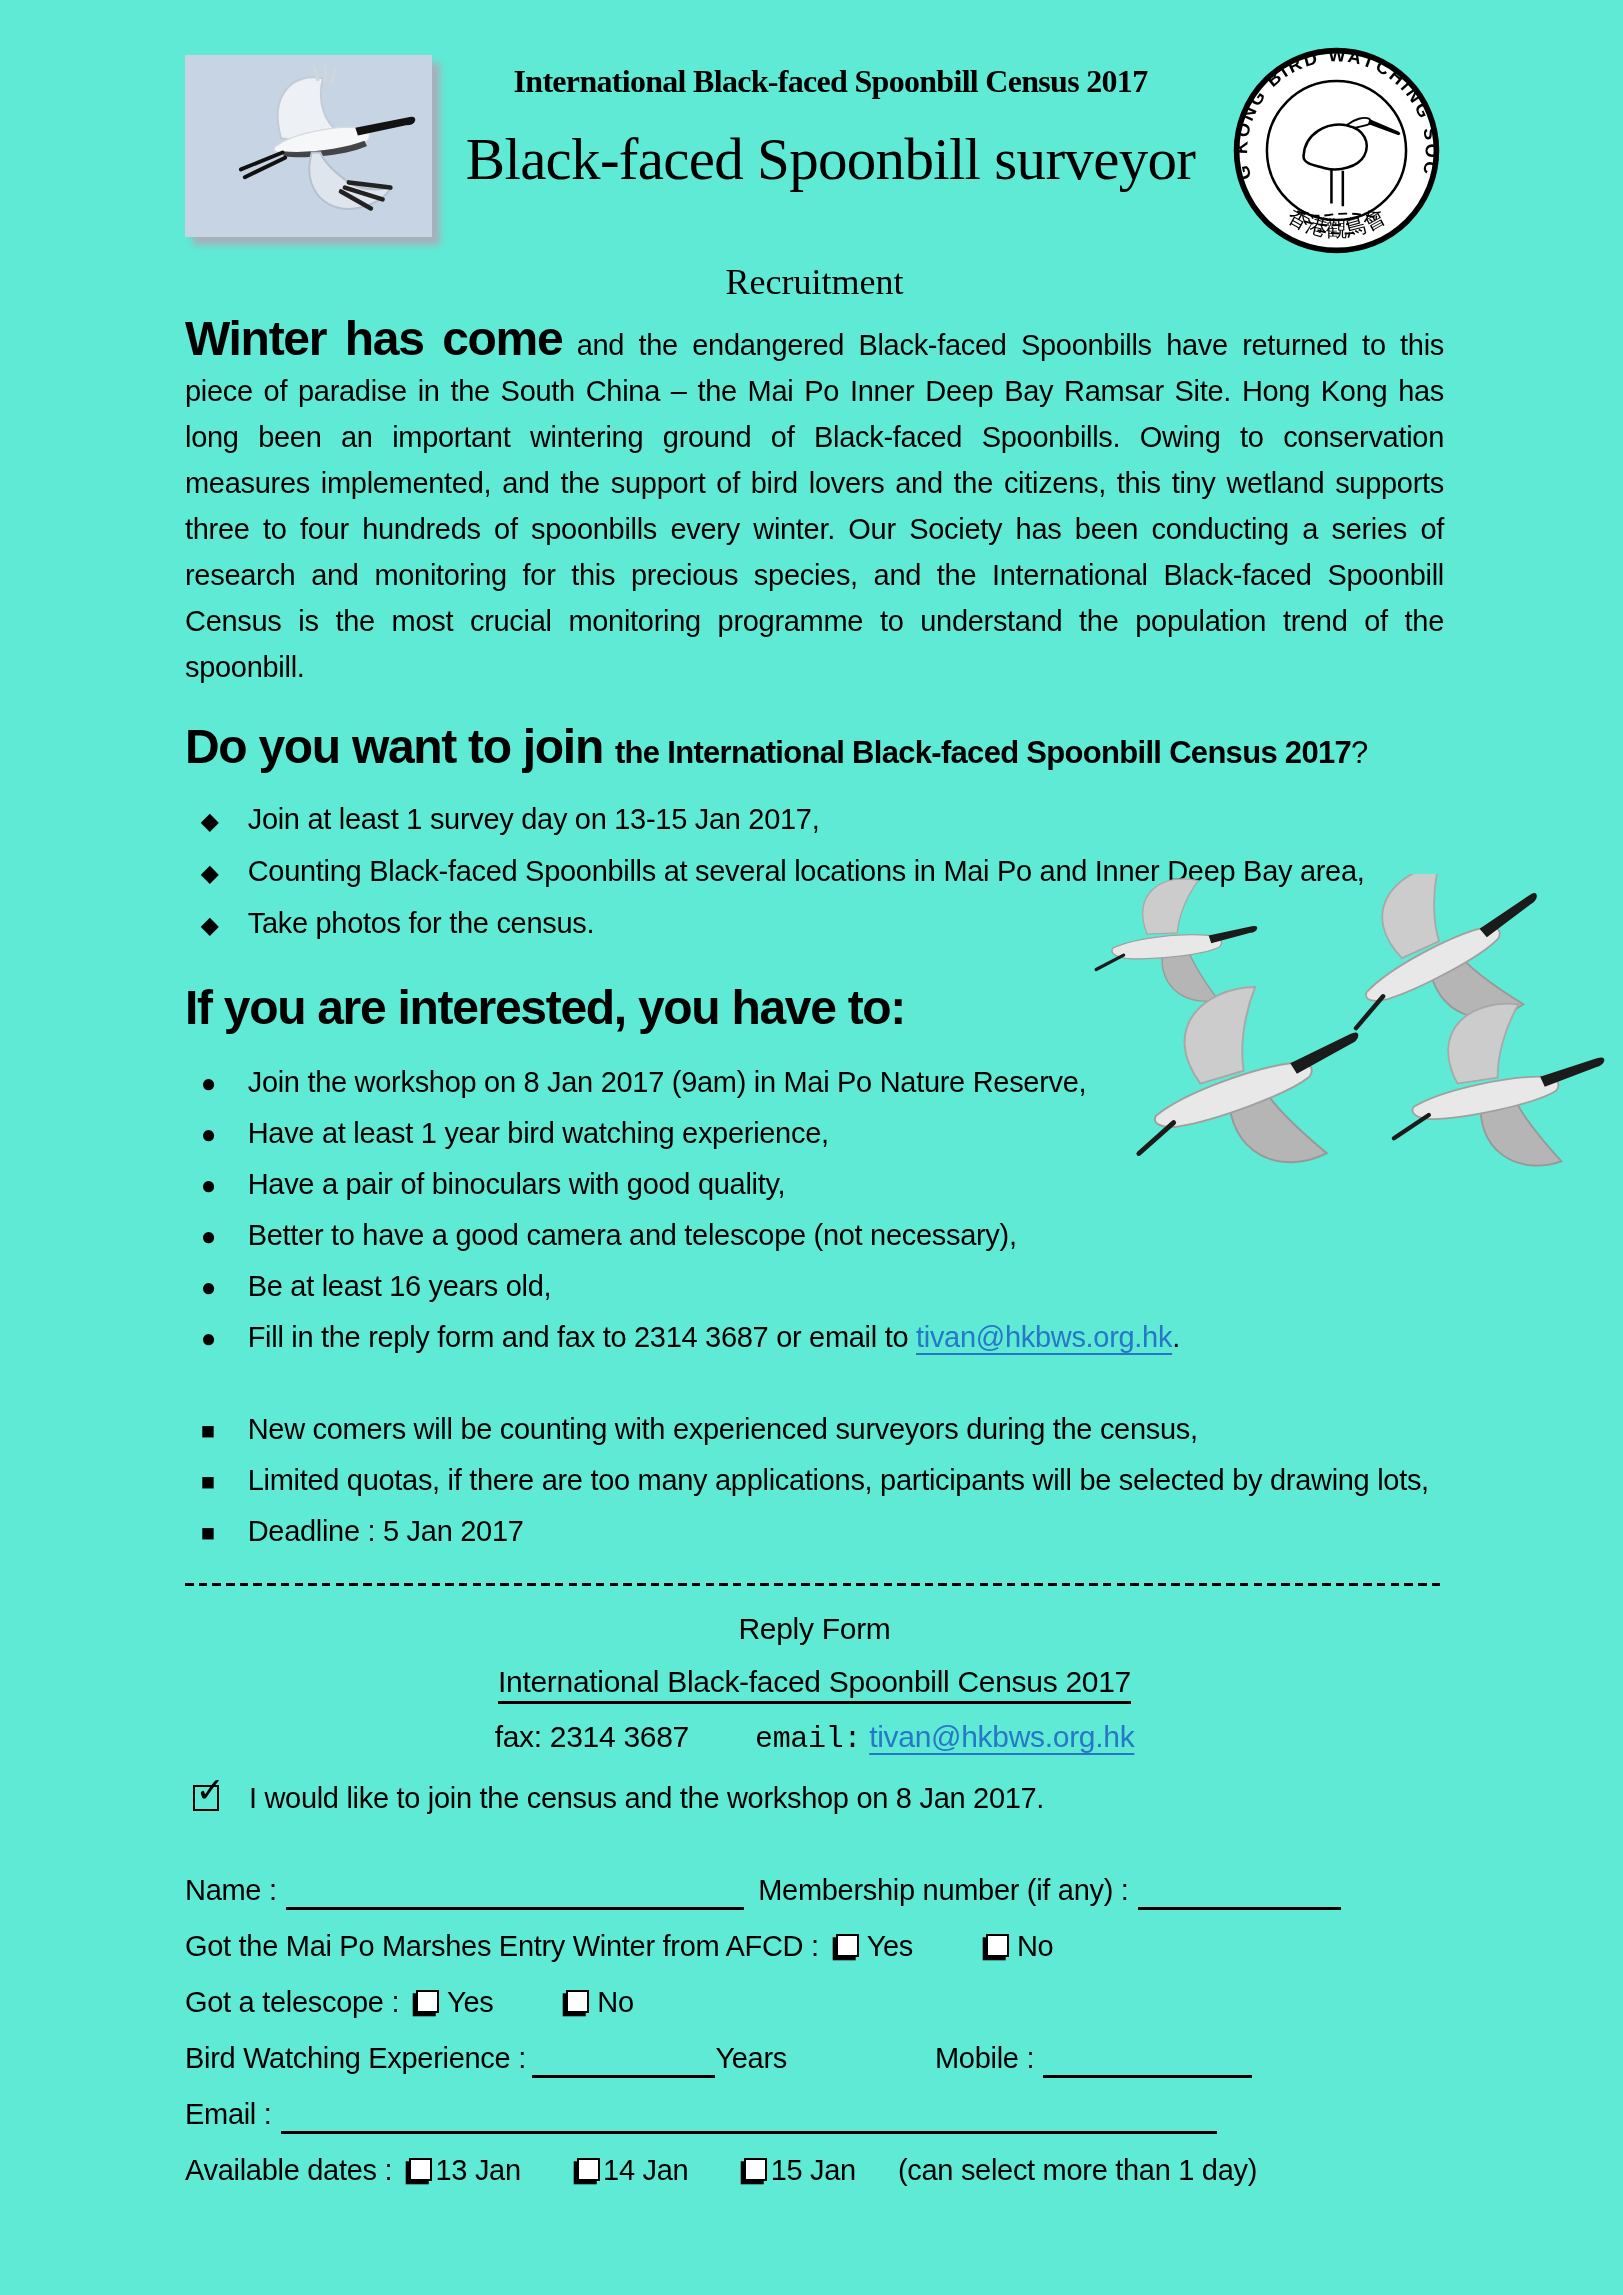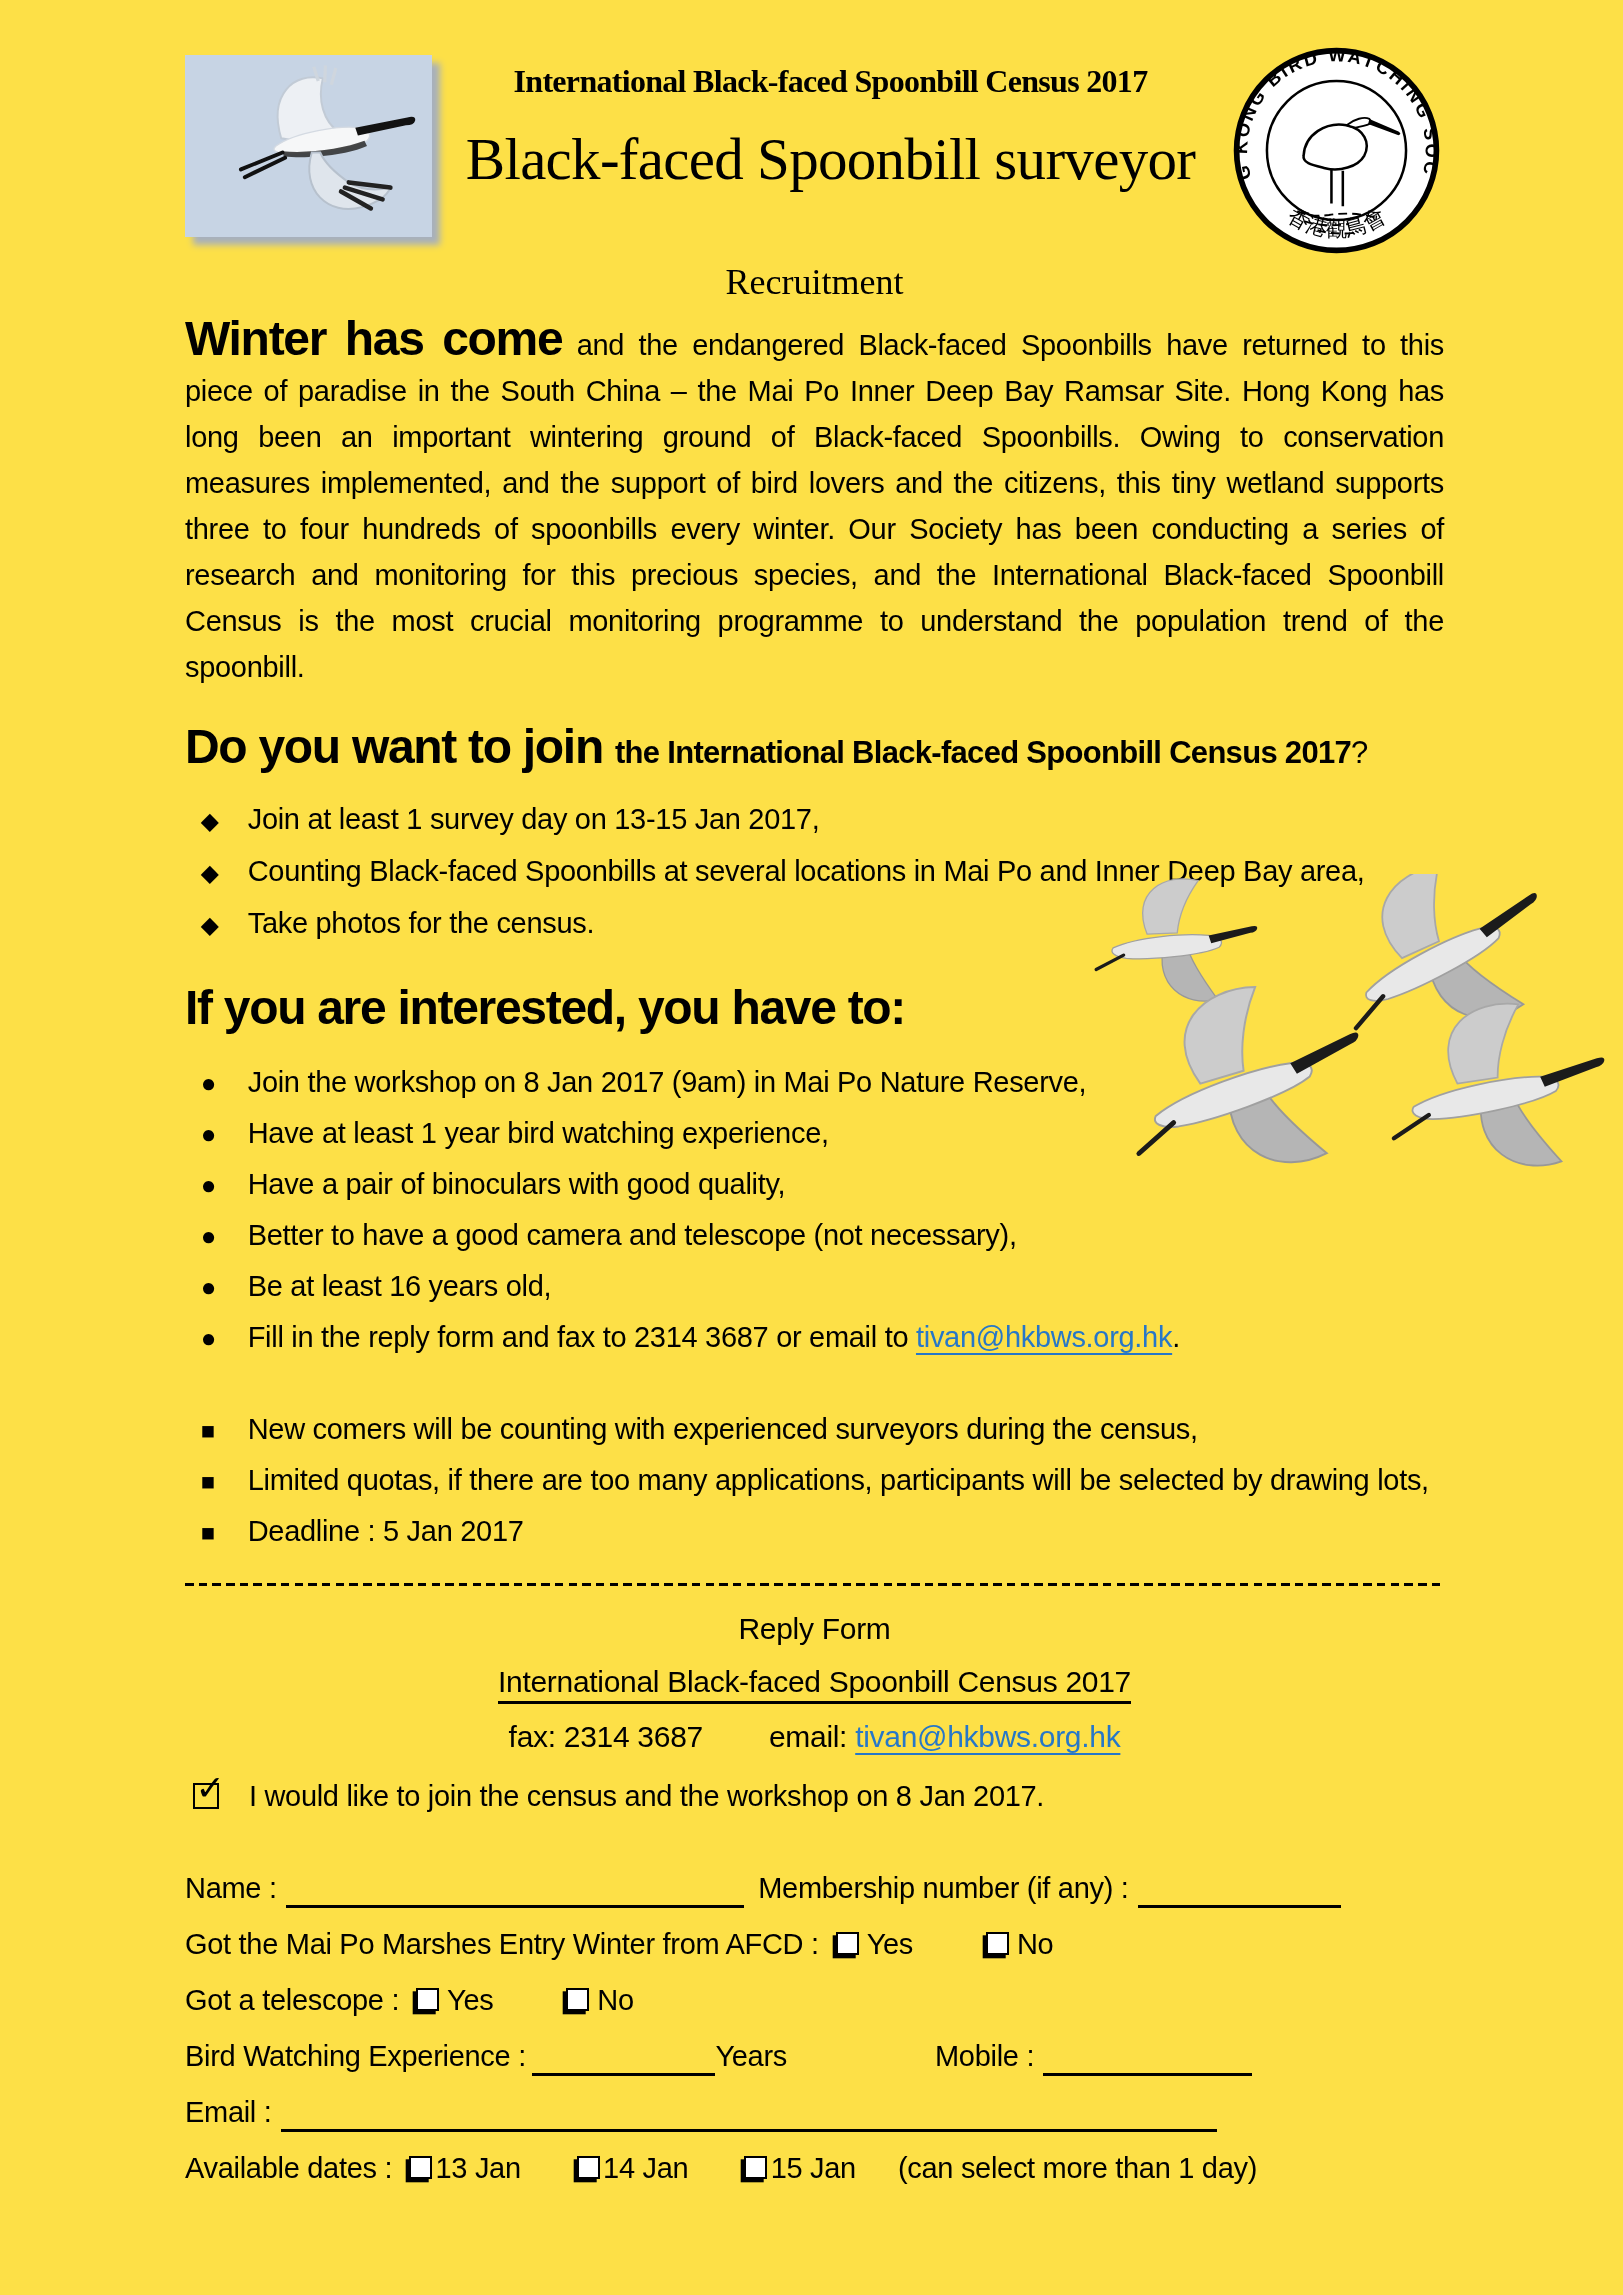--- a/index.html
+++ b/index.html
@@ -1,17 +1,17 @@
 <!DOCTYPE html>
 <html style="--link: #2777C8;font-size:10.5px"><head>
 <meta charset="utf-8">
 <style>
   html,body{margin:0;padding:0;background:#fff;}
   .page{
-    position:relative;width:1623px;height:2295px;background:#fde047;color:#000;
+    position:relative;width:1623px;height:2295px;background:#5eead4;color:#000;
     font-family:"Liberation Sans",sans-serif;box-sizing:border-box;
     padding:46px 179px 0 185px;overflow:hidden;
   }
   
   .hdr{display:flex;align-items:flex-start;}
   .photo-wrap{width:247px;height:182px;margin-top:9.2px;flex:none;
     box-shadow:7.9px 7.9px 6.5px #a8b0bc;}
   .photo-wrap svg{display:block;width:100%;height:100%;}
   .hdr-titles{flex:1;text-align:center;font-family:"Liberation Serif",serif;padding-top:17px;}
   .doc-title{font-size:32px;font-weight:bold;letter-spacing:-0.7px;}
@@ -48,21 +48,21 @@
     text-decoration-thickness:2px;text-underline-offset:5.9px;}
   
   .dash{margin-top:25px;height:3.9px;
     background:repeating-linear-gradient(90deg,#000 0 8.5px,transparent 8.5px 13.7px);}
   
   .rf{text-align:center;font-size:30px;letter-spacing:-0.3px;}
   .rf-title{margin-top:26px;}
   .rf-sub{margin-top:18.3px;}
   .rf-sub span{border-bottom:3.3px solid #000;padding-bottom:3.3px;}
   .rf-contact{margin-top:21px;}
-  .rf-contact .em-label{margin-left:66px;}
+  .rf-contact .em-label{margin-left:66px;font-family:Liberation Mono, monospace;}
   .agree{margin-top:26px;font-size:29px;display:flex;align-items:center;padding-left:7.9px;letter-spacing:-0.3px;}
   .cbx{position:relative;width:22px;height:22px;border:2px solid #000;flex:none;margin-right:30px;}
   .cbx .tick{position:absolute;left:0.7px;top:-15.7px;font-size:35px;line-height:1;}
   
   .form{margin-top:47px;font-size:29px;letter-spacing:-0.3px;}
   .fl{line-height:56px;white-space:nowrap;}
   .blank{display:inline-block;height:0.7px;border-bottom:3.3px solid #000;vertical-align:-10.5px;}
   .b-name{width:458px;margin-left:9.2px;}
   .b-mem{width:203px;margin-left:9.2px;}
   .b-exp{width:183px;margin-left:6.5px;}

